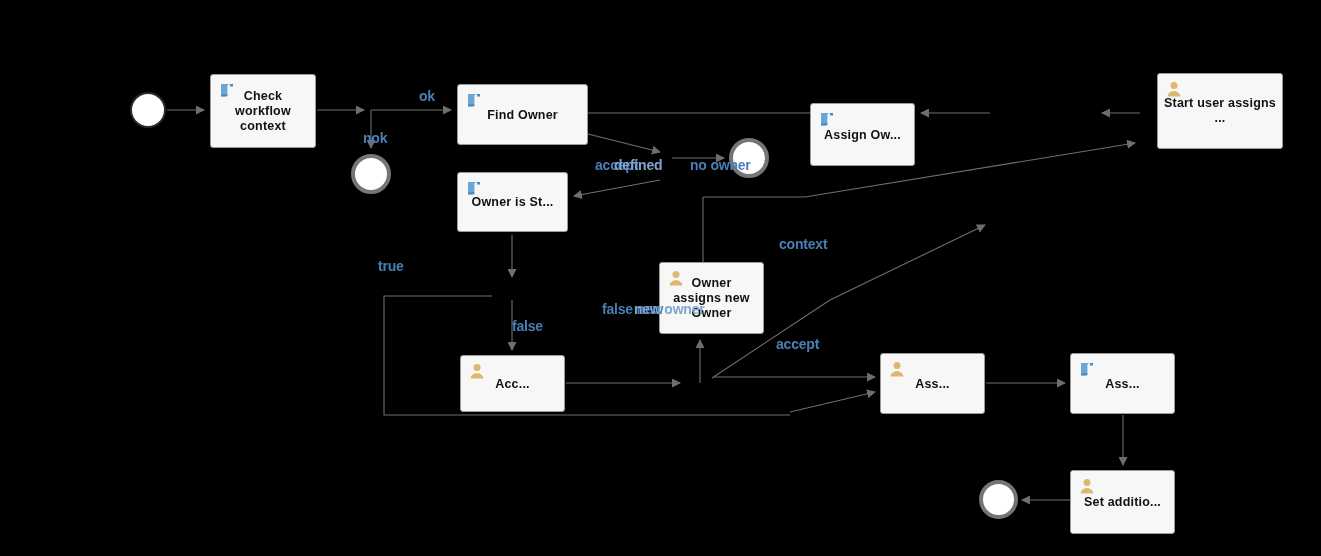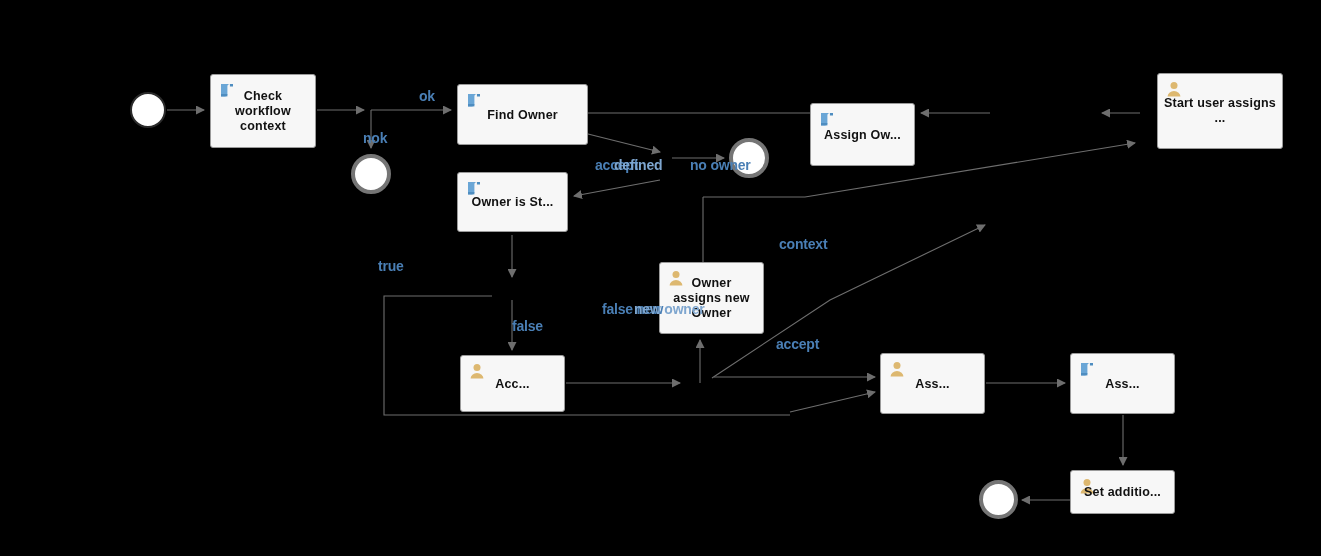--- a/index.html
+++ b/index.html
@@ -164,21 +164,21 @@
 
   <div class="node" style="left:1070px;top:353px;width:105px;height:61px;">
     <svg class="ic" viewBox="0 0 18 18">
       <path d="M3 3 h9 a2.6 2.6 0 0 0 -2.6 2.6 v7.2 a2.6 2.6 0 0 1 -2.6 2.6 h-3.8 z" fill="#6aa6d6"></path>
       <path d="M12 3 h3 v2.6 h-3.1 z" fill="#4e8dc0"></path>
       <path d="M3 13 h6.4 v2.4 h-6.4 z" fill="#4e8dc0"></path>
     </svg>
     <div class="label">Ass...</div>
   </div>
 
-  <div class="node" style="left:1070px;top:470px;width:105px;height:44px;">
+  <div class="node" style="left:1070px;top:470px;width:105px;height:64px;">
     <svg class="ic" viewBox="0 0 18 18">
       <circle cx="9" cy="5.6" r="3.5" fill="#ddb870"></circle>
       <path d="M2.6 16.5 a6.4 5.4 0 0 1 12.8 0 z" fill="#ddb870"></path>
     </svg>
     <div class="label">Set additio...</div>
   </div>
 
   <div class="elabel" style="left:419px;top:88px;">ok</div>
   <div class="elabel" style="left:363px;top:130px;">nok</div>
   <div class="elabel" style="left:378px;top:258px;">true</div>

